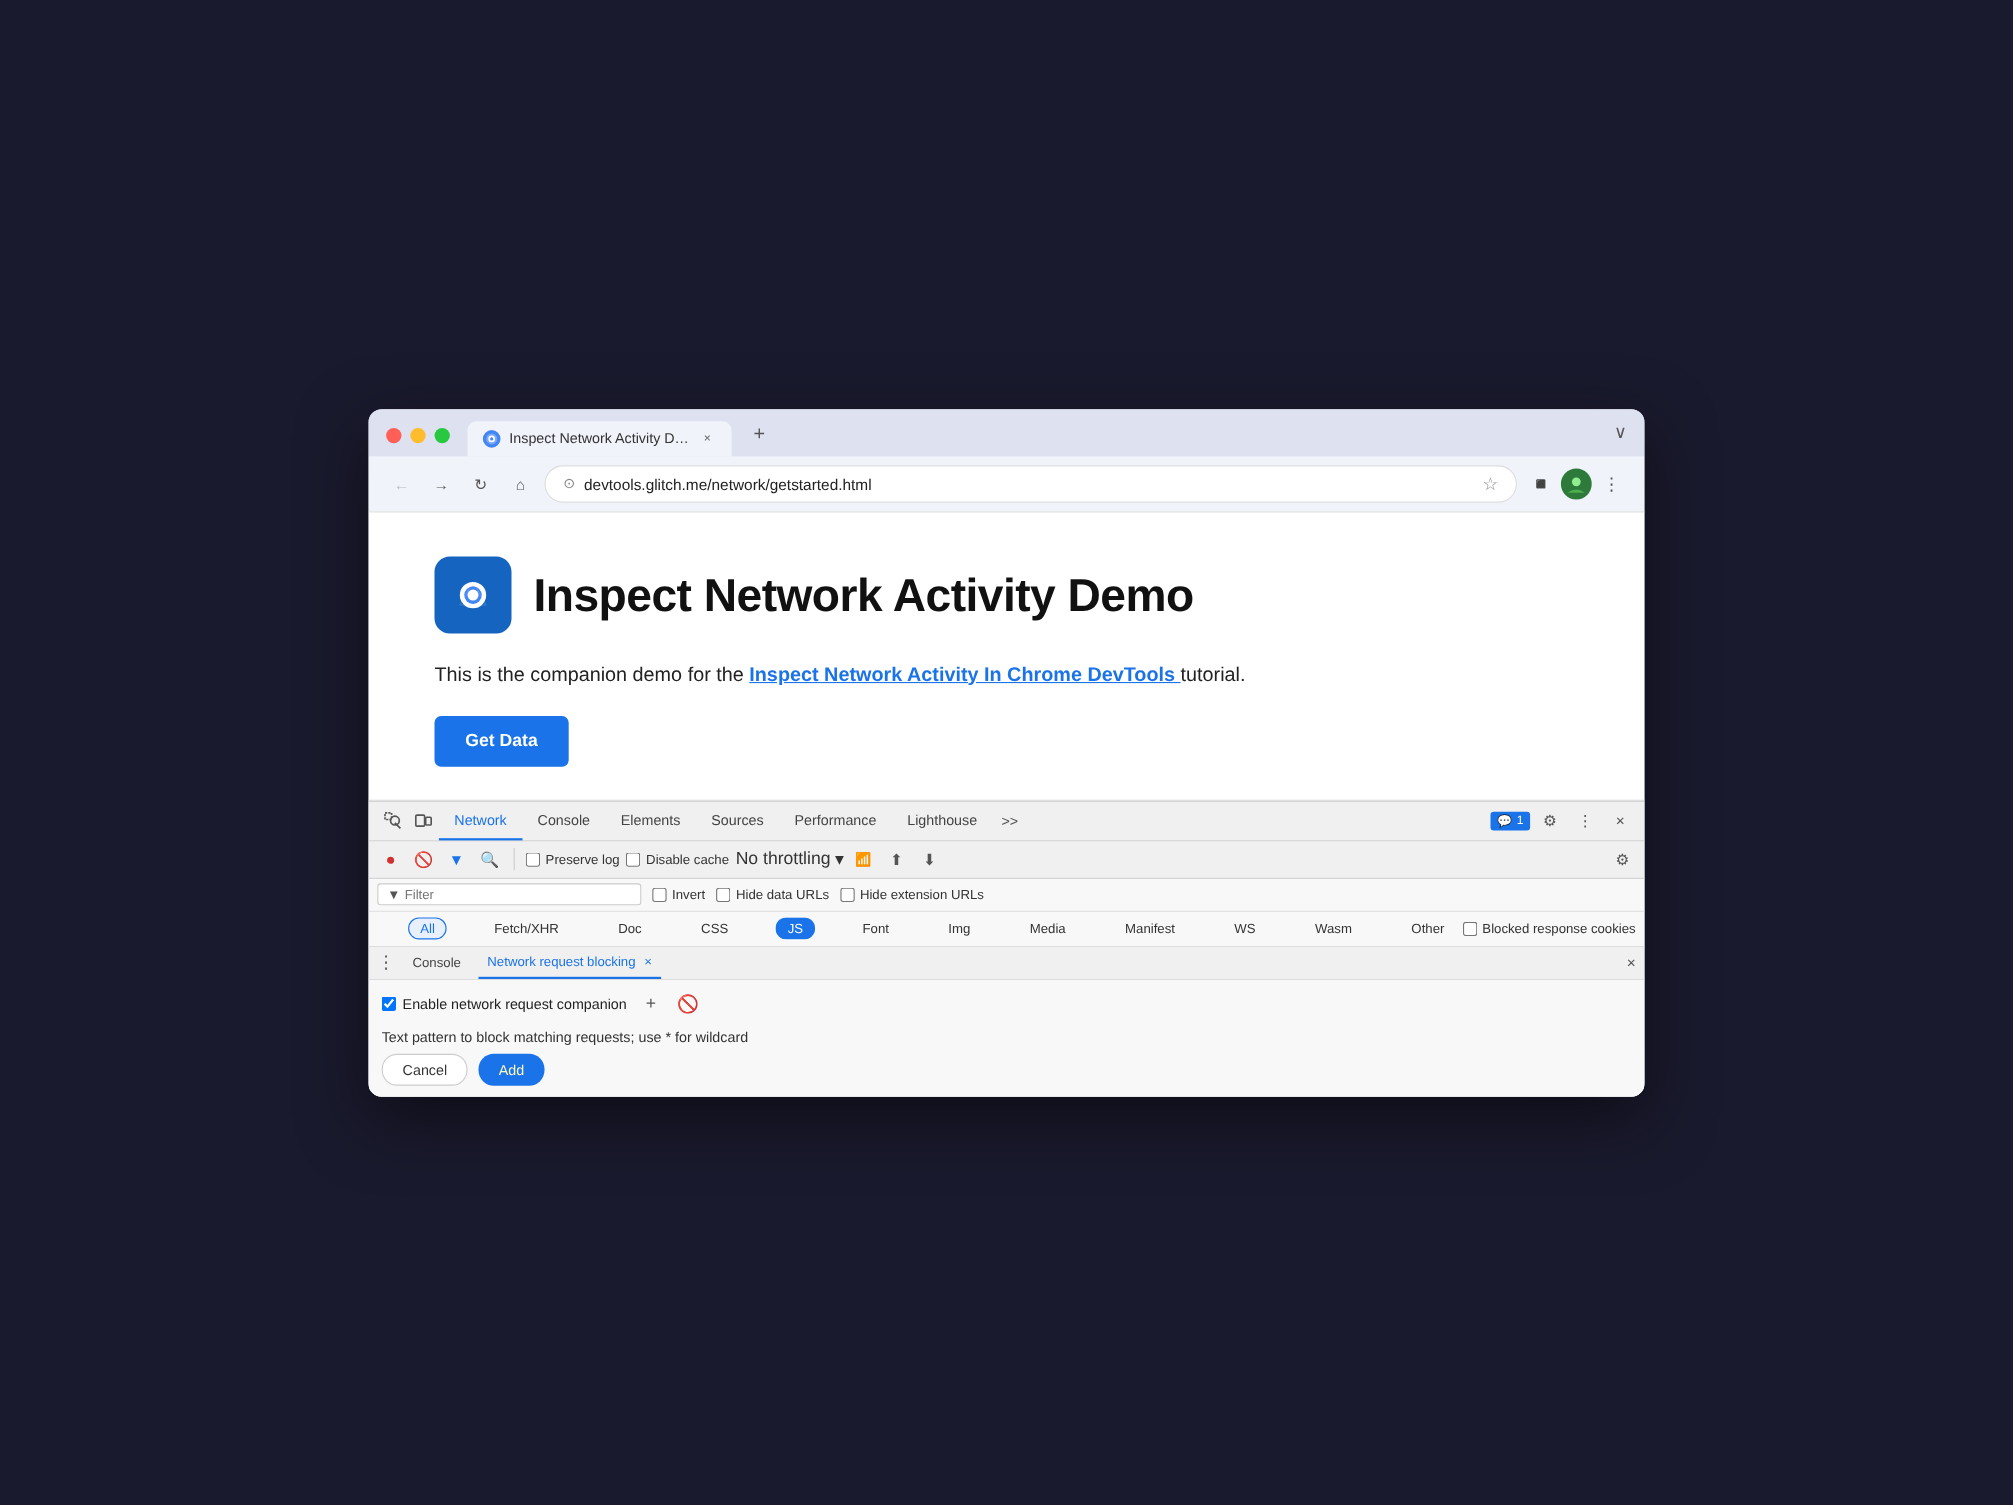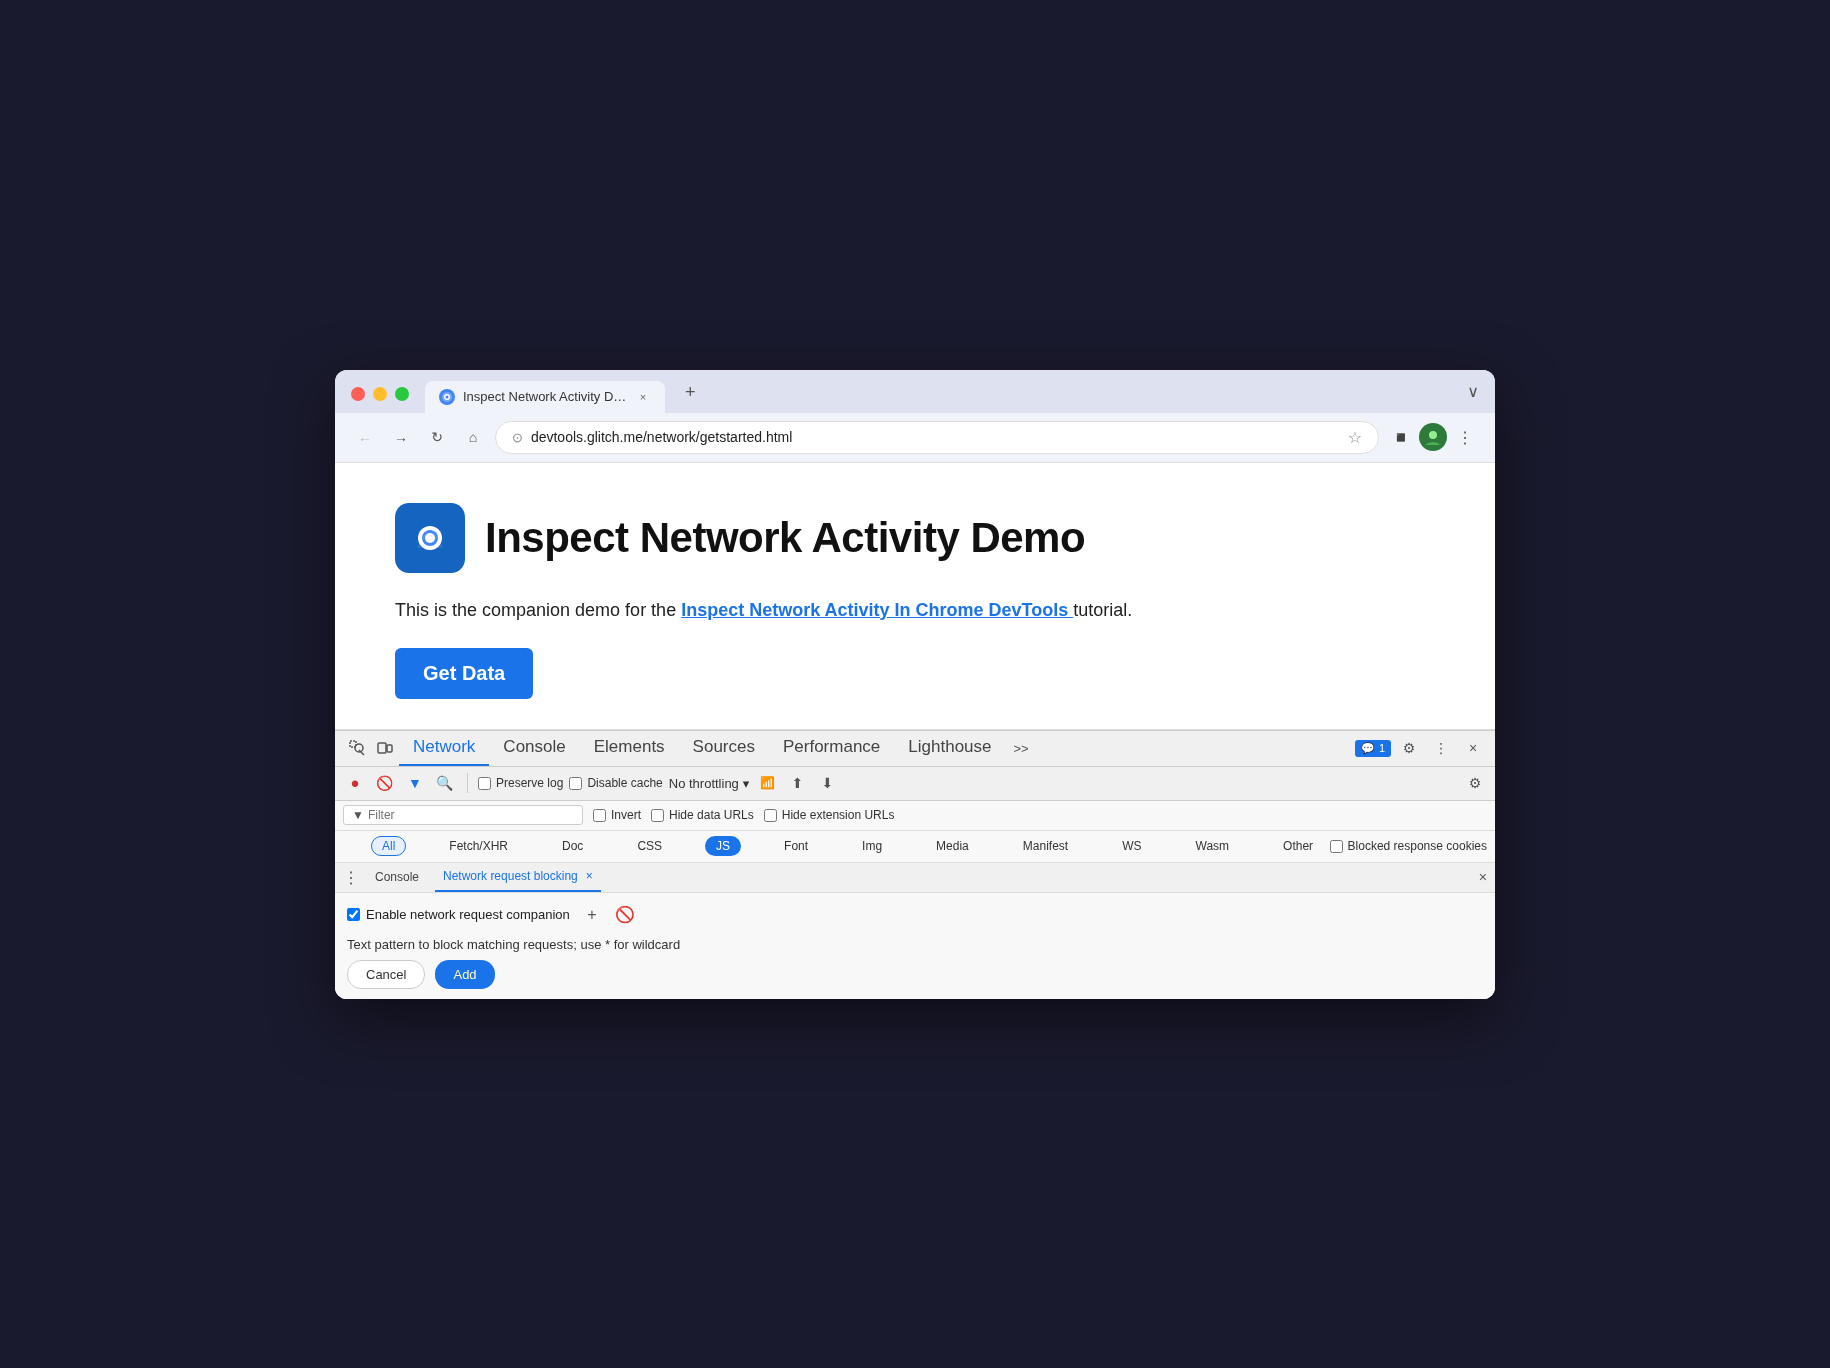--- a/index.html
+++ b/index.html
@@ -238,21 +238,21 @@
       font-weight: 600;
       cursor: pointer;
     }
 
     .get-data-btn {
       background: #1a73e8;
       color: white;
       border: none;
       padding: 14px 28px;
       border-radius: 6px;
-      font-size: 20px;
+      font-size: 16px;
       font-weight: 600;
       cursor: pointer;
     }
 
     
     .devtools {
       background: #f8f9fa;
       border-top: 1px solid #ccc;
     }
 
@@ -276,21 +276,21 @@
       color: #555;
       font-size: 14px;
       border-radius: 4px;
     }
 
     .devtools-tab {
       padding: 0 14px;
       height: 36px;
       display: flex;
       align-items: center;
-      font-size: 17px;
+      font-size: 13px;
       color: #444;
       cursor: pointer;
       border-bottom: 2px solid transparent;
     }
 
     .devtools-tab.active {
       color: #1a73e8;
       border-bottom: 2px solid #1a73e8;
     }
 
@@ -363,21 +363,21 @@
       font-size: 12px;
       color: #333;
       cursor: pointer;
     }
 
     .checkbox-label input { cursor: pointer; }
 
     .throttle-select {
       background: transparent;
       border: none;
-      font-size: 13px;
+      font-size: 16px;
       color: #333;
       cursor: pointer;
       display: flex;
       align-items: center;
       gap: 4px;
       text-align: right;
     }
 
     .toolbar-separator {
       width: 1px;

